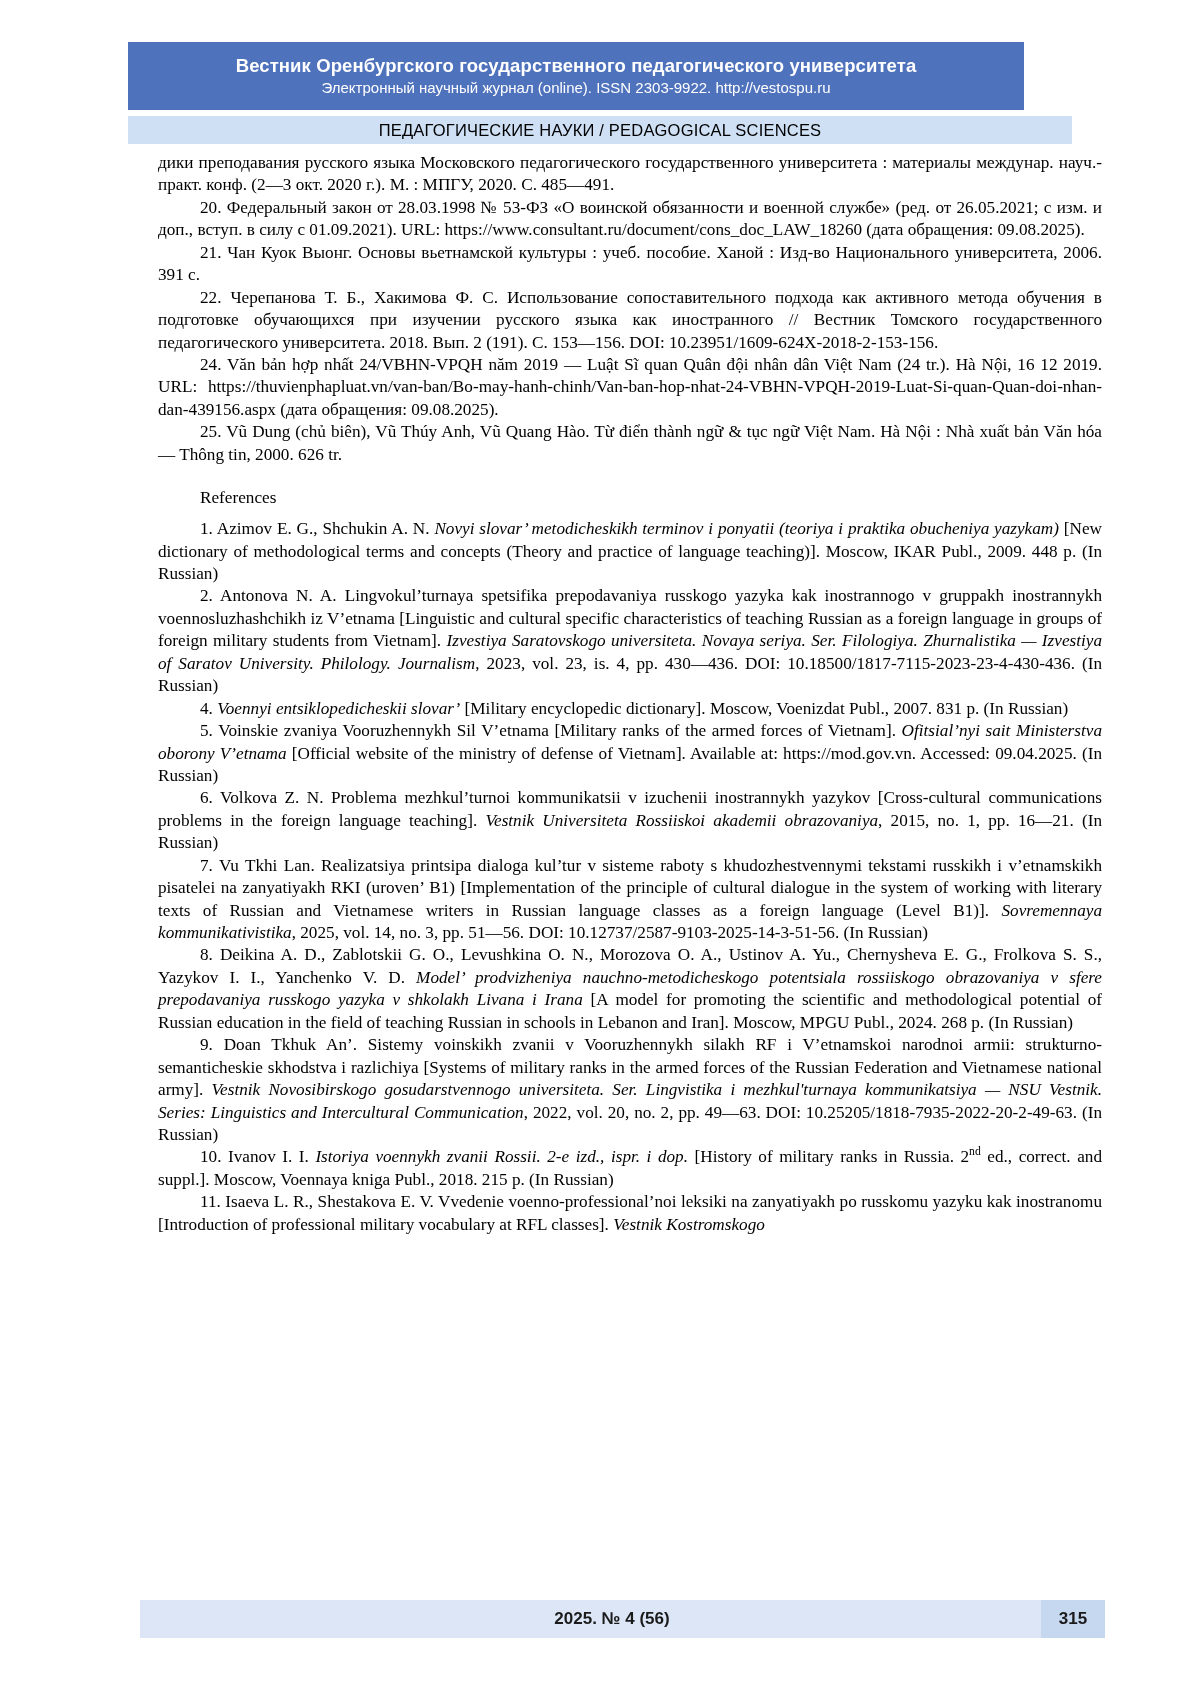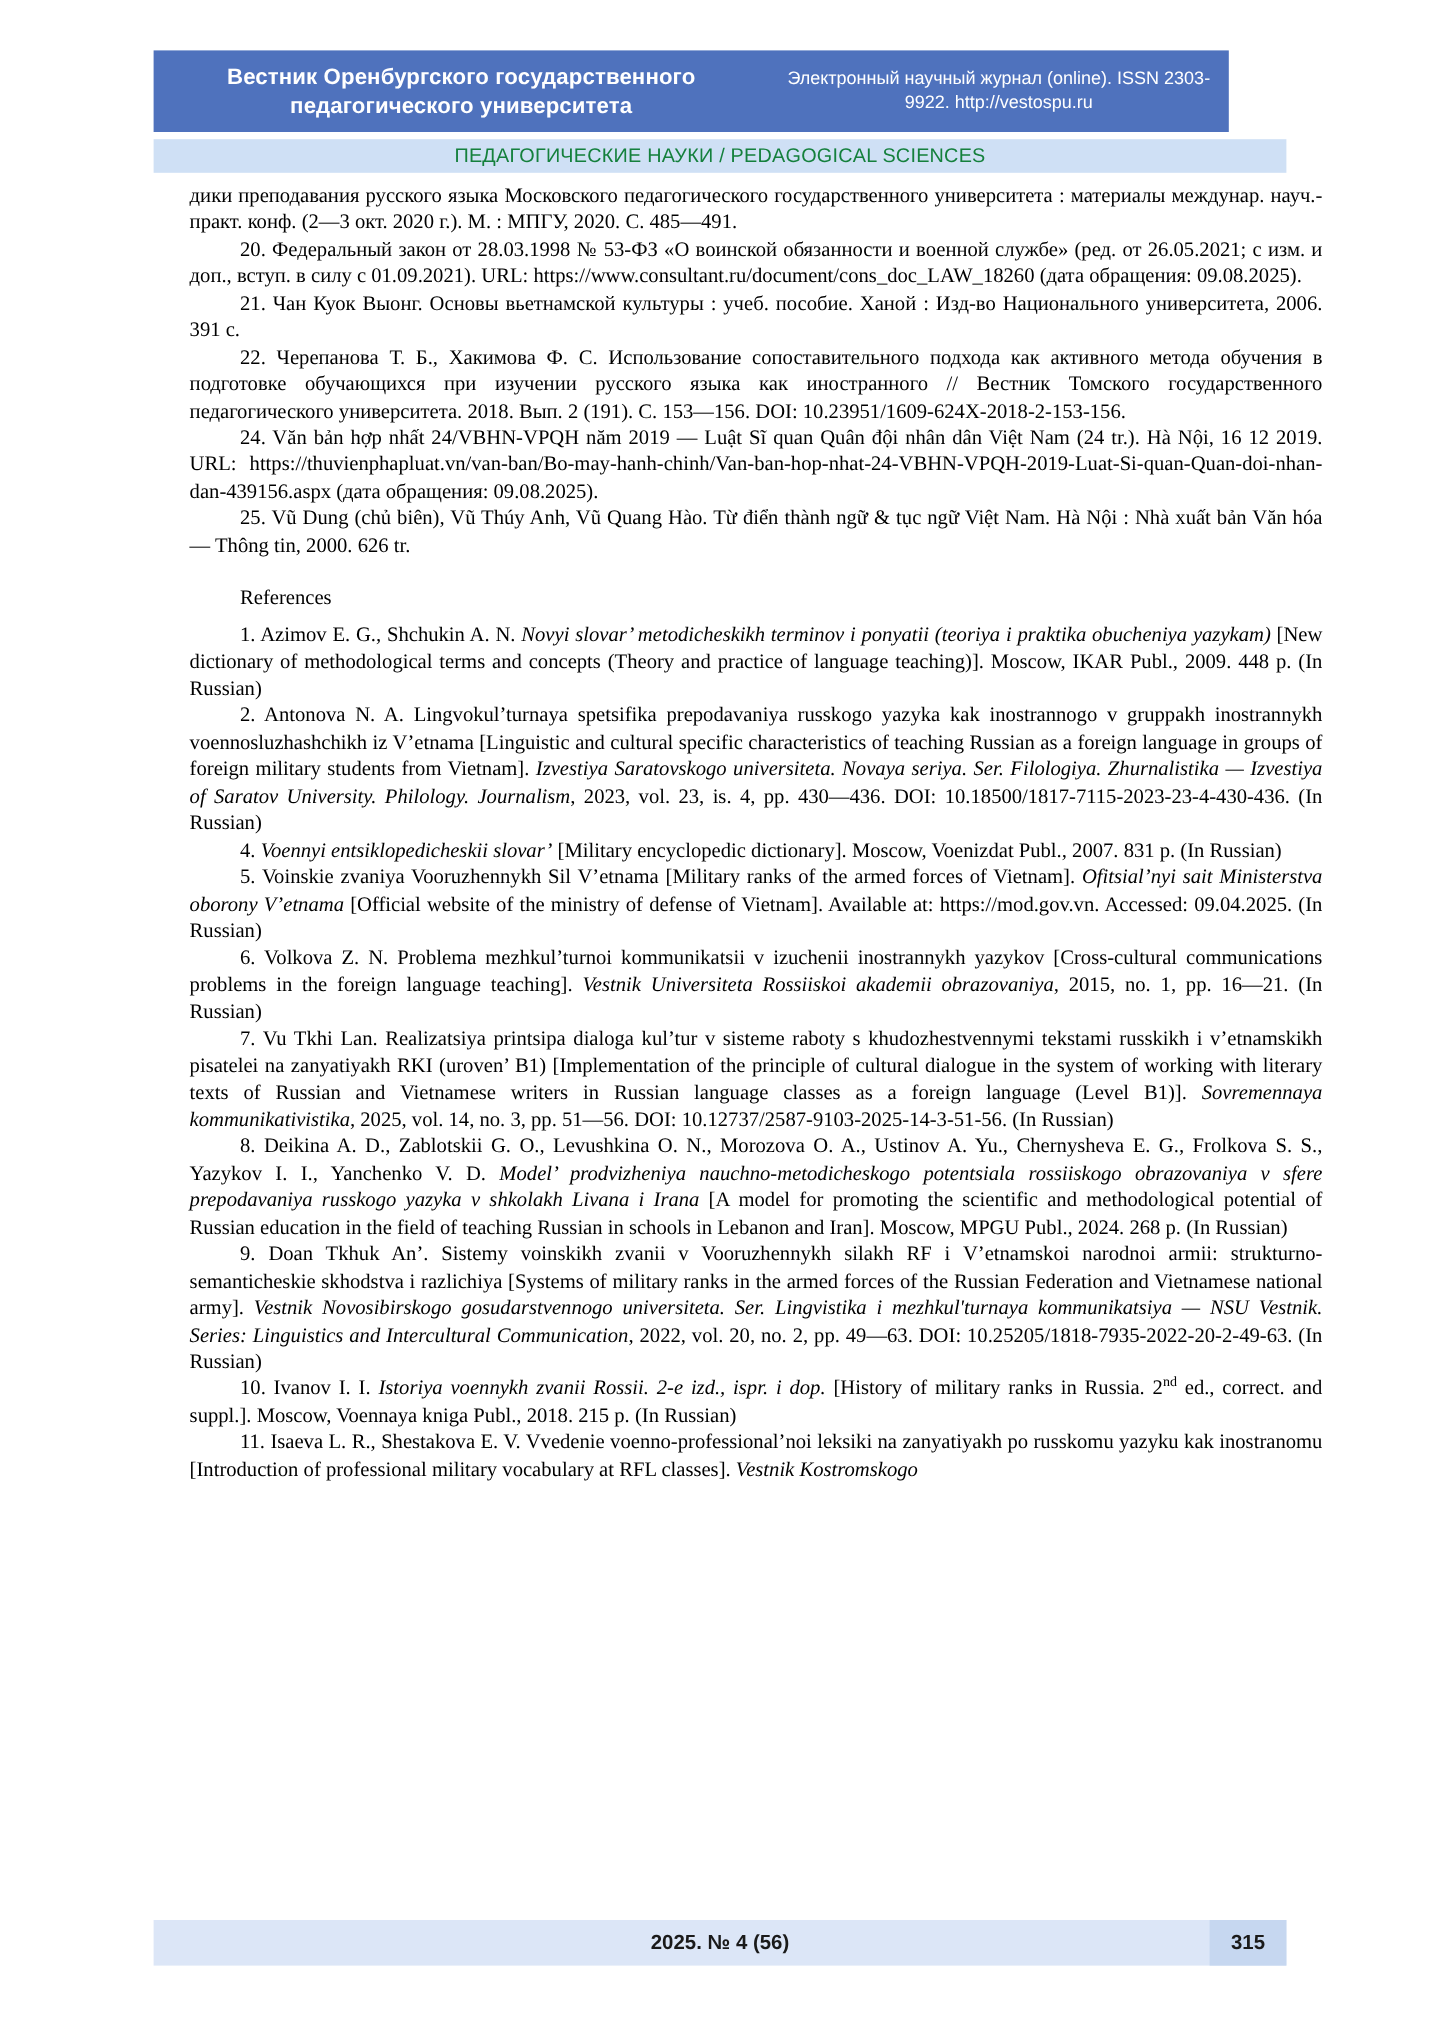--- a/index.html
+++ b/index.html
@@ -19,21 +19,21 @@
   .header-band {
     position: absolute;
     left: 128px;
     top: 42px;
     width: 896px;
     height: 68px;
     background: #4f72bd;
     color: #ffffff;
     text-align: center;
     display: flex;
-    flex-direction: row;
+    flex-direction: column;
     justify-content: center;
     align-items: center;
   }
   .header-title {
     font-family: "Liberation Sans", sans-serif;
     font-weight: bold;
     font-size: 18.5px;
     line-height: 1.3;
     letter-spacing: 0.1px;
   }
@@ -49,21 +49,21 @@
     width: 944px;
     height: 28px;
     background: #cfe0f5;
     display: flex;
     align-items: center;
     justify-content: center;
   }
   .section-band-text {
     font-family: "Liberation Sans", sans-serif;
     font-size: 16.5px;
-    color: #15803d;
+    color: #000000;
     letter-spacing: 0.2px;
   }
   .content {
     position: absolute;
     left: 128px;
     top: 152px;
     width: 944px;
     margin-left: 30px;
   }
   p {
@@ -81,25 +81,26 @@
     margin-bottom: 10px;
     font-weight: normal;
     font-size: 17.2px;
     text-indent: 42px;
     text-align: left;
   }
   i { font-style: italic; }
   sup { font-size: 0.68em; vertical-align: super; line-height: 0; }
   .footer-band {
     position: absolute;
-    left: 128px;
+    left: 140px;
     top: 1600px;
     width: 944px;
     height: 38px;
     background: #dce6f7;
+    padding-left: 21px;
   }
   .footer-center {
     position: absolute;
     left: 0;
     top: 0;
     width: 944px;
     height: 38px;
     display: flex;
     align-items: center;
     justify-content: center;

